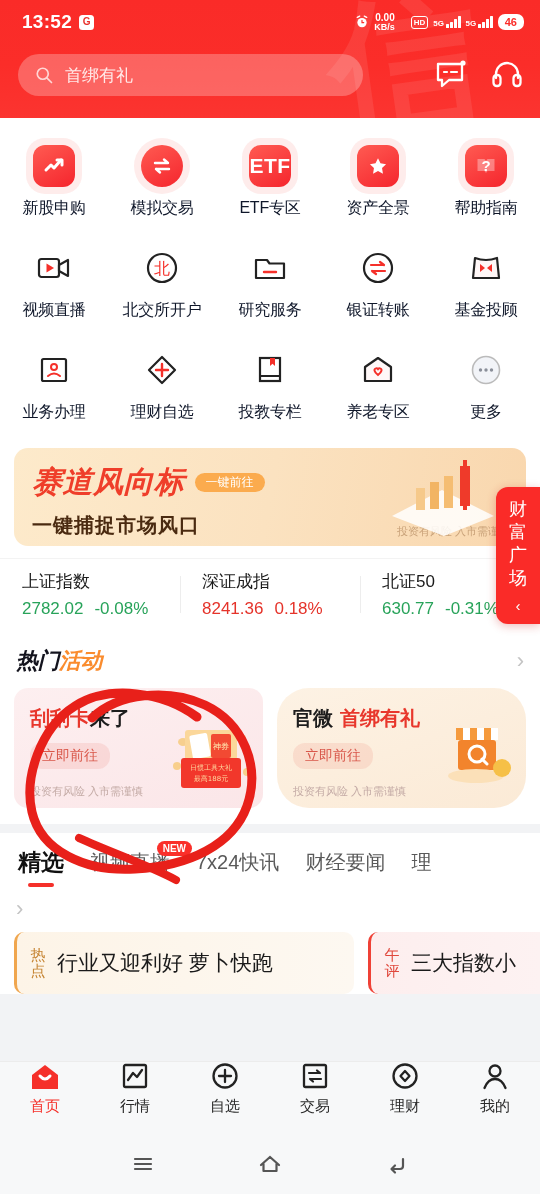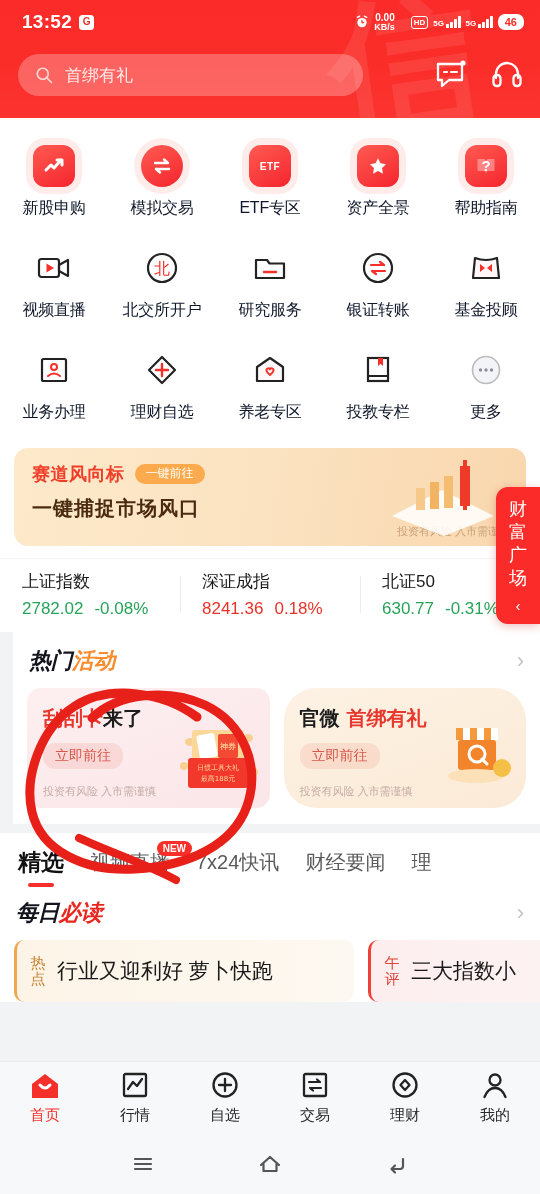--- a/index.html
+++ b/index.html
@@ -77,22 +77,22 @@
 
   
   .bannerwrap { background:#fff; padding:6px 14px 12px; }
   .banner {
     position:relative; height:98px; border-radius:14px; overflow:hidden;
     background:linear-gradient(100deg,#fdeacb 0%, #fbe2c0 50%, #f9d7ae 100%);
     padding:14px 0 0 18px;
   }
   .bn-row1 { display:flex; align-items:center; gap:10px; }
   .bn-title {
-    font-size:18px; font-weight:700; color:#ef3e2a;
-    font-family:"DejaVu Sans", sans-serif; letter-spacing:.5px;
+    font-size:30px; font-weight:700; color:#ef3e2a;
+    font-family:"DejaVu Sans", sans-serif; letter-spacing:.5px;font-style:italic;
   }
   .bn-pill {
     background:#fbab4e; color:#fff; font-size:12px; border-radius:11px;
     padding:3px 11px; line-height:1.1;
   }
   .bn-sub {
     margin-top:9px; font-size:20px; font-weight:700; color:#4a2a10;
     font-family:Liberation Mono, monospace; letter-spacing:1px;
   }
   .bn-risk { position:absolute; right:16px; bottom:7px; font-size:11px; color:#c9a279; }
@@ -101,21 +101,21 @@
   
   .indexbar { background:#fff; display:flex; padding:11px 0 13px; border-top:1px solid #f3f3f3; }
   .idx { flex:1; padding-left:22px; position:relative; }
   .idx + .idx::before {
     content:""; position:absolute; left:0; top:6px; bottom:6px; width:1px; background:#ededed;
   }
   .idx-name { font-size:17px; color:#1a1a1a; }
   .idx-nums { margin-top:6px; font-size:17px; display:flex; gap:11px; white-space:nowrap; }
 
   
-  .hotsec { background:#fff; padding:12px 14px 16px;margin-left:13px; }
+  .hotsec { background:#fff; padding:12px 14px 16px; }
   .sec-head { display:flex; align-items:center; justify-content:space-between; padding:2px 2px 12px; }
   .sec-title {
     font-size:22px; font-weight:700; font-style:italic;
     font-family:"DejaVu Sans", sans-serif; color:#14141e; letter-spacing:-.5px;
   }
   .sec-title em { color:#fa8c2e; font-style:italic; }
   .chev { color:#c4c4c4; font-size:22px; line-height:1; }
   .actrow { display:flex; gap:14px; }
   .actcard { flex:1; border-radius:14px; padding:17px 0 0 16px; position:relative; height:120px; overflow:hidden; }
   .actcard.pink { background:linear-gradient(160deg,#fdeff0,#fbe6e8); }
@@ -164,21 +164,21 @@
     background:#fa2b28; border-radius:12px 0 0 12px; color:#fff;
     display:flex; flex-direction:column; align-items:center; gap:2px;
     box-shadow:0 2px 10px rgba(200,30,25,.3);
   }
   .sidetab .st-ch { font-size:18px; line-height:21px; font-weight:500; }
   .sidetab .st-arrow { font-size:15px; margin-top:6px; }
 
   
   .botnav {
     position:absolute; left:0; right:0; bottom:61px; height:72px; background:#f7f8f9;
-    display:flex; align-items:center; border-top:1px solid #ececec;
+    display:flex; align-items:flex-start; border-top:1px solid #ececec;
   }
   .nav-item { flex:1; display:flex; flex-direction:column; align-items:center; gap:5px; }
   .nav-label { font-size:15px; color:#2a2a2a; }
   .nav-item.active .nav-label { color:#f5302a; }
   .sysnav {
     position:absolute; left:0; right:0; bottom:0; height:61px; background:#f7f8f9;
     display:flex; align-items:center; justify-content:space-around; padding:0 80px;
   }
   .sysbtn { width:34px; height:34px; display:flex; align-items:center; justify-content:center; }
 
@@ -280,21 +280,21 @@
             <path d="M5 9 h13 M14 5.5 L18 9" stroke="#fff" stroke-width="2.4" fill="none" stroke-linecap="round" stroke-linejoin="round"></path>
             <path d="M19 15 h-13 M10 18.5 L6 15" stroke="#fff" stroke-width="2.4" fill="none" stroke-linecap="round" stroke-linejoin="round"></path>
           </svg>
             </div>
         </div>
         <div class="glabel">模拟交易</div>
       </div>
 
       <div class="gitem">
         <div class="gicon">
-          <div class="sq" style="font-size:10px;color:#fff;font-weight:700;letter-spacing:.5px;">ETF</div>
+          <div class="sq" style="font-size:21px;color:#fff;font-weight:700;letter-spacing:.5px;">ETF</div>
         </div>
         <div class="glabel">ETF专区</div>
       </div>
 
       <div class="gitem">
         <div class="gicon">
           <div class="sq">
               <svg width="22" height="22" viewBox="0 0 24 24">
             <path d="M12 3.5 l2.7 5.6 6.1.9 -4.4 4.3 1 6.1 -5.4-2.9 -5.4 2.9 1-6.1 -4.4-4.3 6.1-.9z" fill="#fff"></path>
           </svg>
@@ -384,36 +384,36 @@
             <path d="M20 7 L33 20 L20 33 L7 20z" fill="none" stroke="#222" stroke-width="2.2" stroke-linejoin="round"></path>
             <path d="M20 14 v12 M14 20 h12" stroke="#f5302a" stroke-width="2.4" stroke-linecap="round"></path>
           </svg>
         </div>
         <div class="glabel">理财自选</div>
       </div>
 
       <div class="gitem">
         <div class="gicon">
           <svg width="40" height="40" viewBox="0 0 40 40">
-            <path d="M20 8 L33 17 V31 H7 V17z" fill="#fff8f8" stroke="#222" stroke-width="2.2" stroke-linejoin="round"></path>
-            <path d="M20 25 c-4-3 -4.5-6 -2-6.6 1.2-.3 2 .7 2 .7 s.8-1 2-.7c2.5.6 2 3.6 -2 6.6z" fill="none" stroke="#f5302a" stroke-width="2"></path>
-          </svg>
-        </div>
-        <div class="glabel">养老专区</div>
-      </div>
-
-      <div class="gitem">
-        <div class="gicon">
-          <svg width="40" height="40" viewBox="0 0 40 40">
             <rect x="10" y="8" width="20" height="23" fill="none" stroke="#222" stroke-width="2.2"></rect>
             <path d="M10 26 h20" stroke="#222" stroke-width="2"></path>
             <path d="M20 8 h5 v8 l-2.5-2.2 L20 16z" fill="#f5302a"></path>
           </svg>
         </div>
         <div class="glabel">投教专栏</div>
+      </div>
+
+      <div class="gitem">
+        <div class="gicon">
+          <svg width="40" height="40" viewBox="0 0 40 40">
+            <path d="M20 8 L33 17 V31 H7 V17z" fill="#fff8f8" stroke="#222" stroke-width="2.2" stroke-linejoin="round"></path>
+            <path d="M20 25 c-4-3 -4.5-6 -2-6.6 1.2-.3 2 .7 2 .7 s.8-1 2-.7c2.5.6 2 3.6 -2 6.6z" fill="none" stroke="#f5302a" stroke-width="2"></path>
+          </svg>
+        </div>
+        <div class="glabel">养老专区</div>
       </div>
 
       <div class="gitem">
         <div class="gicon">
           <svg width="40" height="40" viewBox="0 0 40 40">
             <circle cx="20" cy="20" r="13.5" fill="#f2f4f8" stroke="#bbb" stroke-width="1.6"></circle>
             <circle cx="14.5" cy="20" r="1.7" fill="#8a8f99"></circle>
             <circle cx="20" cy="20" r="1.7" fill="#8a8f99"></circle>
             <circle cx="25.5" cy="20" r="1.7" fill="#8a8f99"></circle>
           </svg>
@@ -522,23 +522,20 @@
       <span>视频直播</span>
       <span class="newbadge">NEW</span>
     </div>
     <div class="tab"><span>7x24快讯</span></div>
     <div class="tab"><span>财经要闻</span></div>
     <div class="tab"><span>理</span></div>
   </div>
 
   <div class="dailysec">
     <div class="sec-head" style="padding-bottom:4px;">
-      <div class="sec-title">
-        <span>每日</span><em style="color:#e8271f;">必读</em>
-      </div>
       <div class="chev">›</div>
     </div>
     <div class="newsrow">
       <div class="newscard a">
         <span class="nc-badge a">热点</span>
         <span class="nc-text">行业又迎利好 萝卜快跑</span>
       </div>
       <div class="newscard b">
         <span class="nc-badge b">午评</span>
         <span class="nc-text">三大指数小</span>

